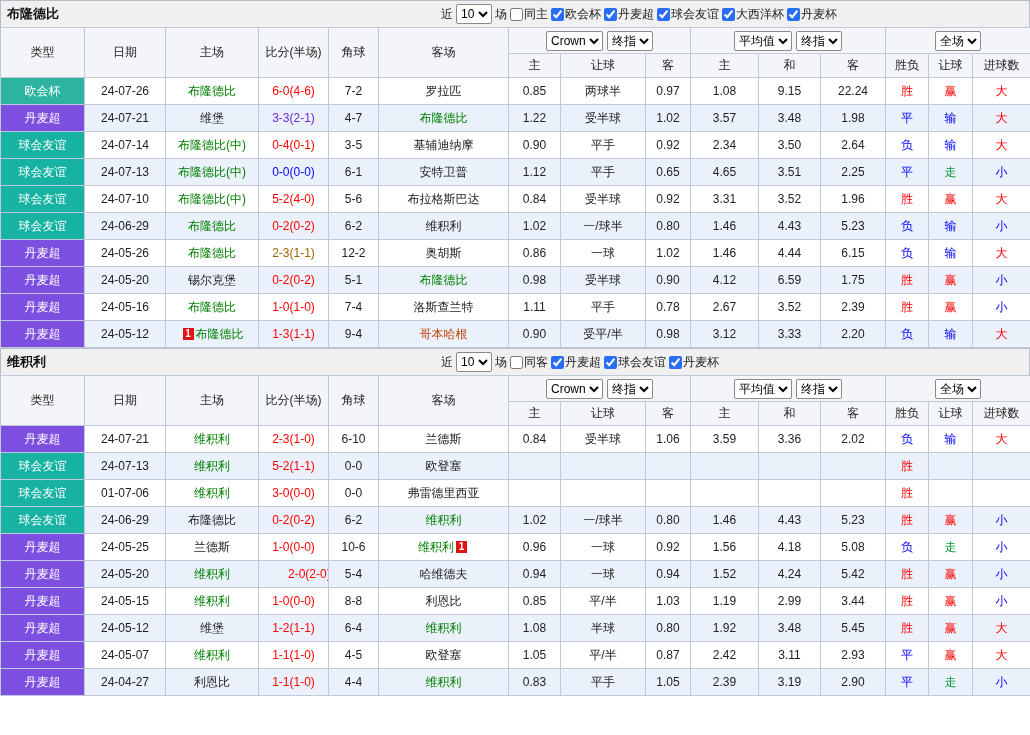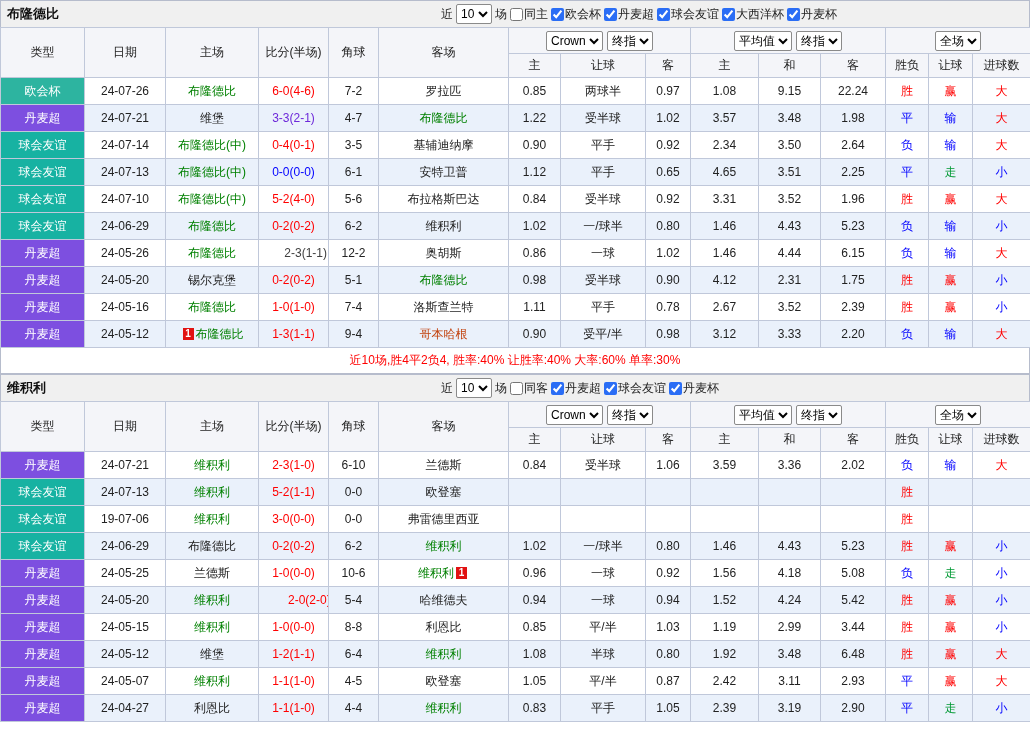--- a/index.html
+++ b/index.html
@@ -204,21 +204,21 @@
               <td>4.43</td>
               <td>5.23</td>
               <td style="color: rgb(0, 0, 255);">负</td>
               <td style="color: rgb(0, 0, 255);">输</td>
               <td style="color: rgb(0, 0, 255);">小</td>
             </tr>
             <tr>
               <td class="league" style="background: rgb(125, 79, 224);">丹麦超</td>
               <td>24-05-26</td>
               <td><span style="color: rgb(0, 128, 0);">布隆德比</span></td>
-              <td style="color: #404040; text-align: right;">2-3(1-1)</td>
+              <td style="color: #a16207;">2-3(1-1)</td>
               <td>12-2</td>
               <td><span style="color: rgb(34, 34, 34);">奥胡斯</span></td>
               <td>0.86</td>
               <td>一球</td>
               <td>1.02</td>
               <td>1.46</td>
               <td>4.44</td>
               <td>6.15</td>
               <td style="color: rgb(0, 0, 255);">负</td>
               <td style="color: rgb(0, 0, 255);">输</td>
@@ -228,21 +228,21 @@
               <td class="league" style="background: rgb(125, 79, 224);">丹麦超</td>
               <td>24-05-20</td>
               <td><span style="color: rgb(34, 34, 34);">锡尔克堡</span></td>
               <td style="color: rgb(255, 0, 0);">0-2(0-2)</td>
               <td>5-1</td>
               <td><span style="color: rgb(0, 128, 0);">布隆德比</span></td>
               <td>0.98</td>
               <td>受半球</td>
               <td>0.90</td>
               <td>4.12</td>
-              <td>2.31</td>
+              <td>6.59</td>
               <td>1.75</td>
               <td style="color: rgb(255, 0, 0);">胜</td>
               <td style="color: rgb(255, 0, 0);">赢</td>
               <td style="color: rgb(0, 0, 255);">小</td>
             </tr>
             <tr>
               <td class="league" style="background: rgb(125, 79, 224);">丹麦超</td>
               <td>24-05-16</td>
               <td><span style="color: rgb(0, 128, 0);">布隆德比</span></td>
               <td style="color: rgb(255, 0, 0);">1-0(1-0)</td>
@@ -270,23 +270,20 @@
               <td>0.98</td>
               <td>3.12</td>
               <td>3.33</td>
               <td>2.20</td>
               <td style="color: rgb(0, 0, 255);">负</td>
               <td style="color: rgb(0, 0, 255);">输</td>
               <td style="color: rgb(255, 0, 0);">大</td>
             </tr>
           </tbody>
         </table>
-        <div class="tfooter">
-          <span style="color: rgb(255, 0, 0);">近10场,胜4平2负4, 胜率:40% 让胜率:40% 大率:60% 单率:30%</span>
-        </div>
       </div>
       <div class="section">
         <div class="titlebar">
           <span class="team">维积利</span>
           <div class="controls">
             <span>近</span>
             <select><option>10</option></select>
             <span>场</span>
             <label class="cb">
               <input type="checkbox" style="">
@@ -378,21 +375,21 @@
               <td></td>
               <td></td>
               <td></td>
               <td></td>
               <td style="color: rgb(255, 0, 0);">胜</td>
               <td></td>
               <td></td>
             </tr>
             <tr>
               <td class="league" style="background: rgb(23, 178, 162);">球会友谊</td>
-              <td>19-07-06</td>
+              <td>01-07-06</td>
               <td><span style="color: rgb(0, 128, 0);">维积利</span></td>
               <td style="color: rgb(255, 0, 0);">3-0(0-0)</td>
               <td>0-0</td>
               <td><span style="color: rgb(34, 34, 34);">弗雷德里西亚</span></td>
               <td></td>
               <td></td>
               <td></td>
               <td></td>
               <td></td>
               <td></td>
@@ -473,21 +470,21 @@
               <td>24-05-12</td>
               <td><span style="color: rgb(34, 34, 34);">维堡</span></td>
               <td style="color: rgb(255, 0, 0);">1-2(1-1)</td>
               <td>6-4</td>
               <td><span style="color: rgb(0, 128, 0);">维积利</span></td>
               <td>1.08</td>
               <td>半球</td>
               <td>0.80</td>
               <td>1.92</td>
               <td>3.48</td>
-              <td>6.48</td>
+              <td>5.45</td>
               <td style="color: rgb(255, 0, 0);">胜</td>
               <td style="color: rgb(255, 0, 0);">赢</td>
               <td style="color: rgb(255, 0, 0);">大</td>
             </tr>
             <tr>
               <td class="league" style="background: rgb(125, 79, 224);">丹麦超</td>
               <td>24-05-07</td>
               <td><span style="color: rgb(0, 128, 0);">维积利</span></td>
               <td style="color: rgb(255, 0, 0);">1-1(1-0)</td>
               <td>4-5</td>

